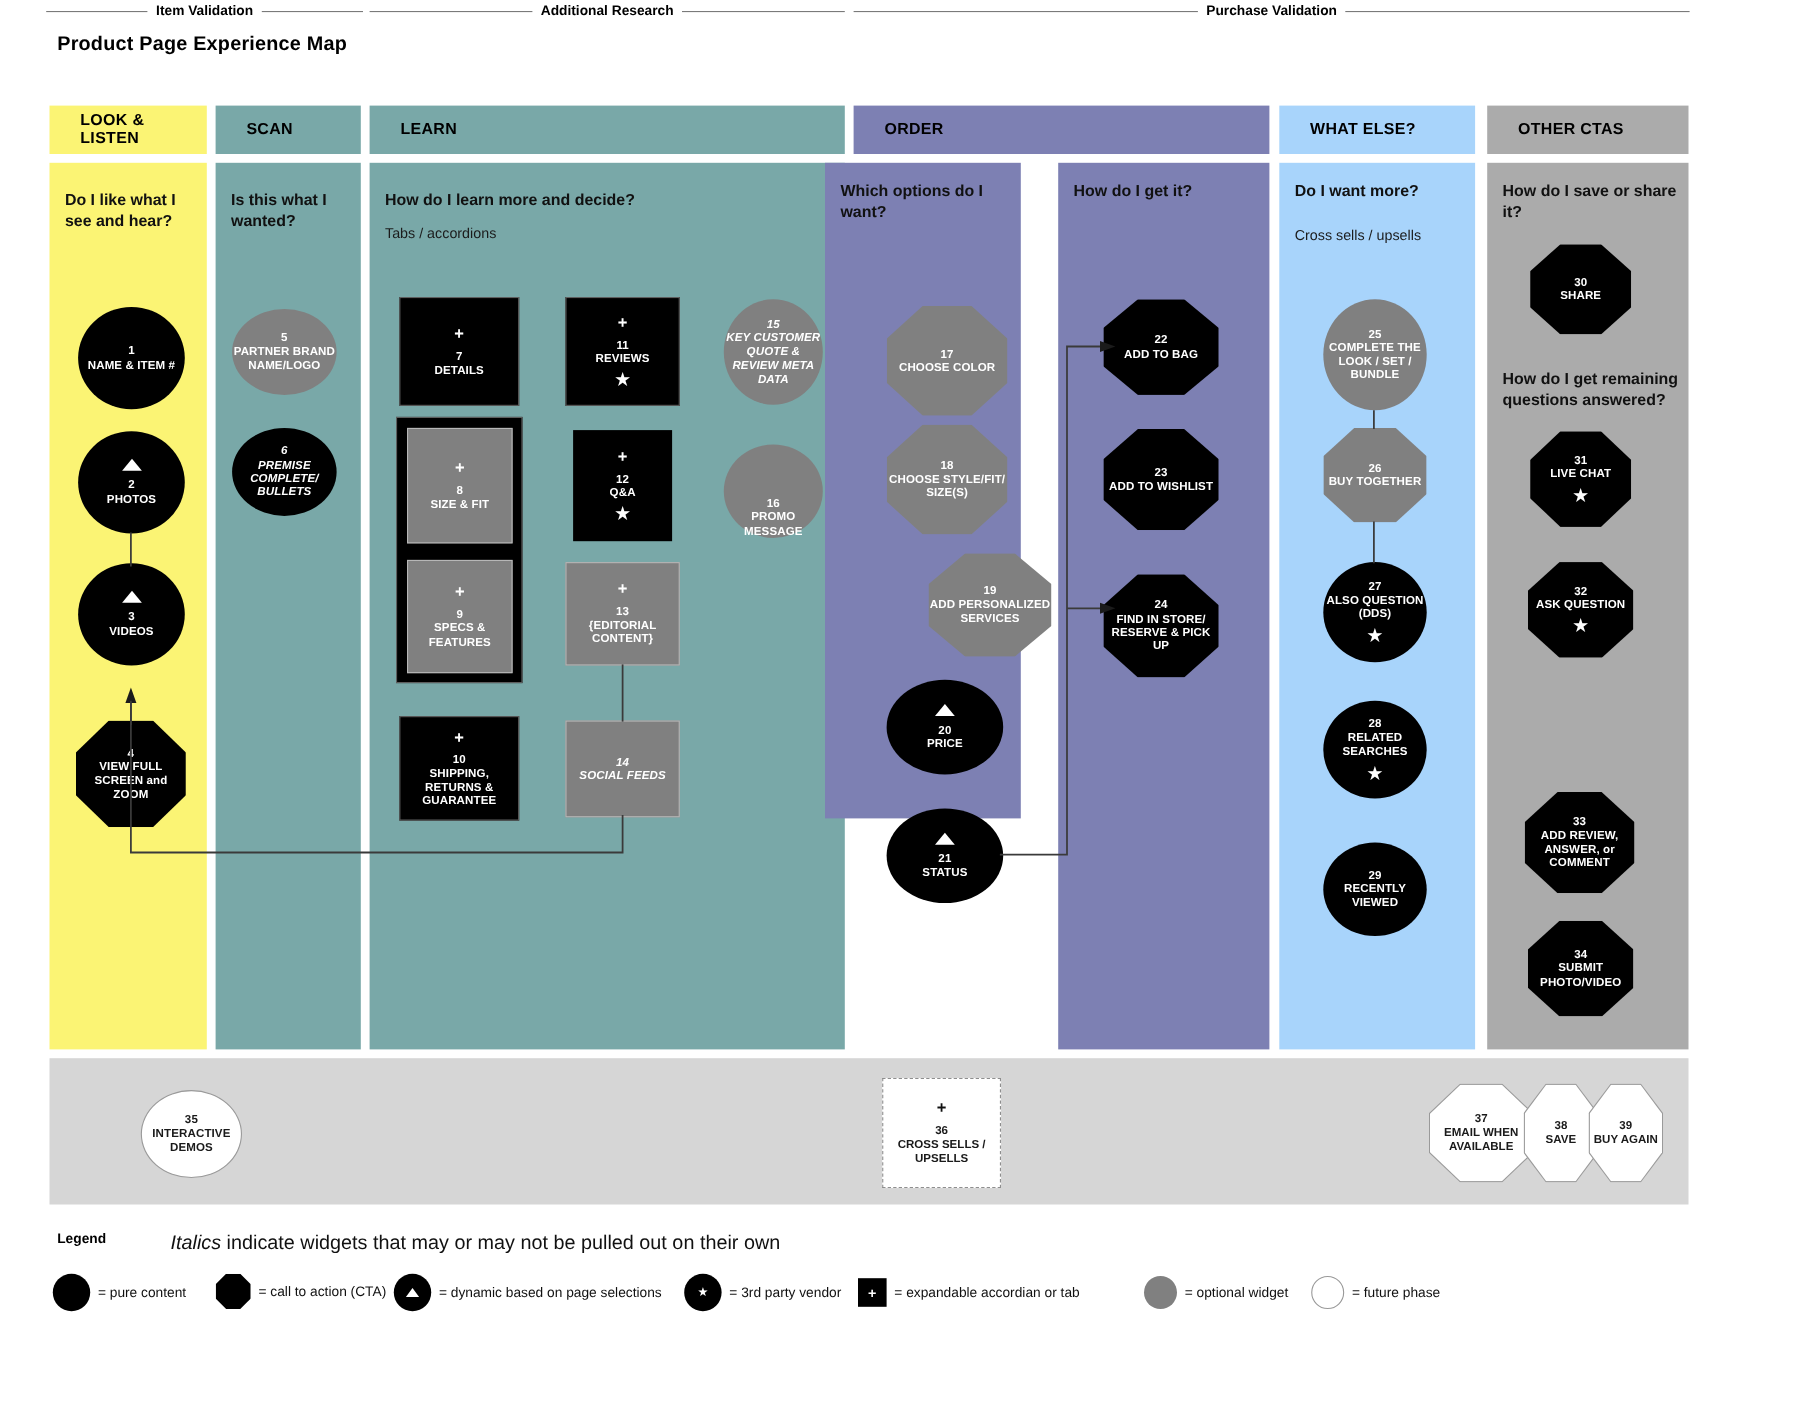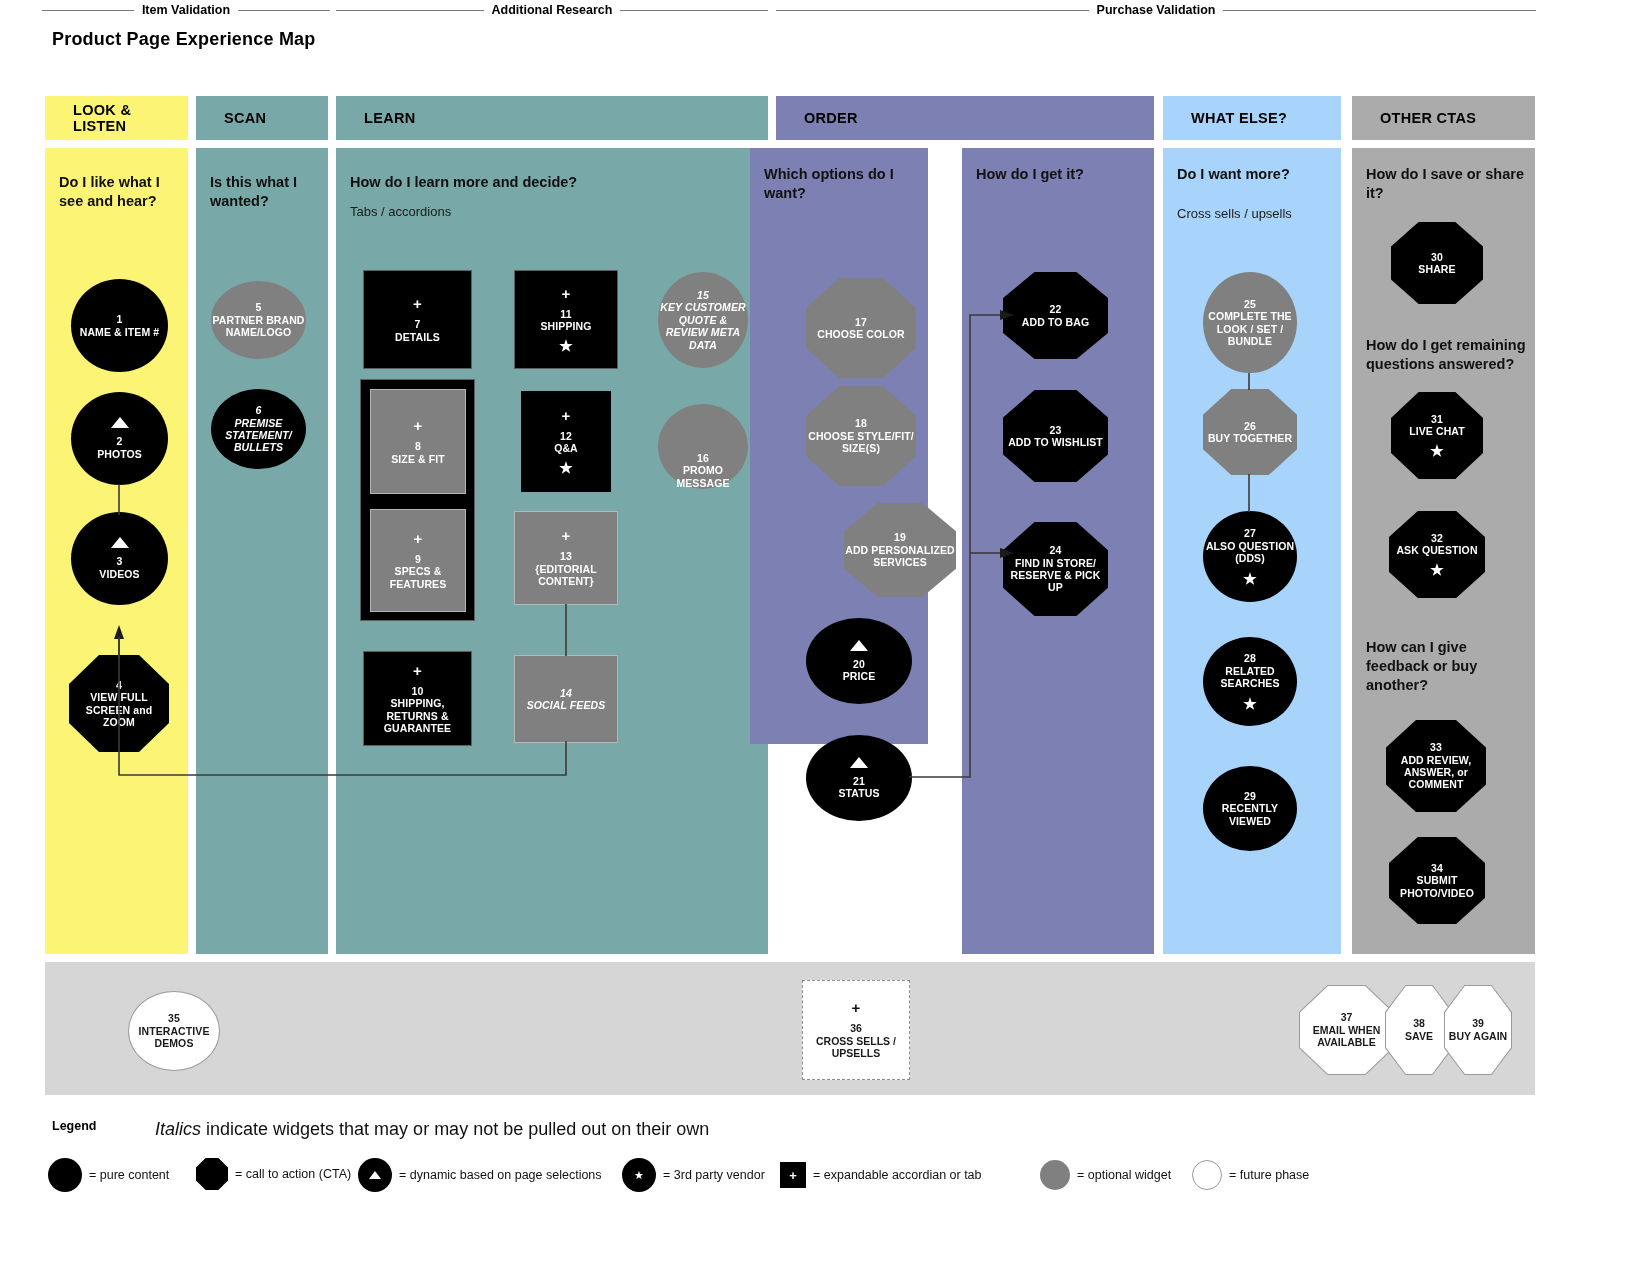--- a/index.html
+++ b/index.html
@@ -226,21 +226,20 @@
 </div>
 
 <div class="colbody c-blue" style="left:1163px; top:148px; width:178px; height:806px;">
   <div class="q" style="top:17px;">Do I want more?</div>
   <div class="sub" style="top:58px;">Cross sells / upsells</div>
 </div>
 
 <div class="colbody c-gray" style="left:1352px; top:148px; width:183px; height:806px;">
   <div class="q" style="top:17px;">How do I save or share it?</div>
   <div class="q" style="top:188px;">How do I get remaining questions answered?</div>
-  <div class="q" style="top:490px;">How can I give feedback or buy another?</div>
 </div>
 
 <div class="colbody c-botbar" style="left:45px; top:962px; width:1490px; height:133px;"></div>
 
 <svg class="wires" viewBox="0 0 1650 1275">
   <g stroke="#3a3a3a" stroke-width="1.6" fill="none">
 
     <line x1="119" y1="484" x2="119" y2="515"></line>
 
     <path d="M119,659 L119,637"></path>
@@ -280,21 +279,21 @@
   <span class="num">4</span>
   <span class="lab">VIEW FULL SCREEN and ZOOM</span>
 </div>
 
 <div class="node sh-circle f-gray" style="left:211px; top:281px; width:95px; height:78px;">
   <span class="num">5</span>
   <span class="lab">PARTNER BRAND NAME/LOGO</span>
 </div>
 <div class="node sh-circle f-black italic" style="left:211px; top:389px; width:95px; height:80px;">
   <span class="num">6</span>
-  <span class="lab">PREMISE STATEMENT/ BULLETS</span>
+  <span class="lab">PREMISE COMPLETE/ BULLETS</span>
 </div>
 
 <div class="groupframe" style="left:360px; top:379px; width:115px; height:242px;"></div>
 
 <div class="node sh-sq f-black" style="left:363px; top:270px; width:109px; height:99px; border:1px solid #5e5e5e;">
   <span class="glyph-plus">+</span>
   <span class="num">7</span>
   <span class="lab">DETAILS</span>
 </div>
 <div class="node sh-sq f-gray" style="left:370px; top:389px; width:96px; height:105px; border:1px solid #b7b7b7;">
@@ -309,21 +308,21 @@
 </div>
 <div class="node sh-sq f-black" style="left:363px; top:651px; width:109px; height:95px; border:1px solid #5e5e5e;">
   <span class="glyph-plus">+</span>
   <span class="num">10</span>
   <span class="lab">SHIPPING, RETURNS &amp; GUARANTEE</span>
 </div>
 
 <div class="node sh-sq f-black" style="left:514px; top:270px; width:104px; height:99px; border:1px solid #5e5e5e;">
   <span class="glyph-plus">+</span>
   <span class="num">11</span>
-  <span class="lab">SHIPPING</span>
+  <span class="lab">REVIEWS</span>
   <span class="glyph-star">★</span>
 </div>
 <div class="node sh-sq f-black" style="left:521px; top:391px; width:90px; height:101px;">
   <span class="glyph-plus">+</span>
   <span class="num">12</span>
   <span class="lab">Q&amp;A</span>
   <span class="glyph-star">★</span>
 </div>
 <div class="node sh-sq f-gray" style="left:514px; top:511px; width:104px; height:94px; border:1px solid #b7b7b7;">
   <span class="glyph-plus">+</span>

